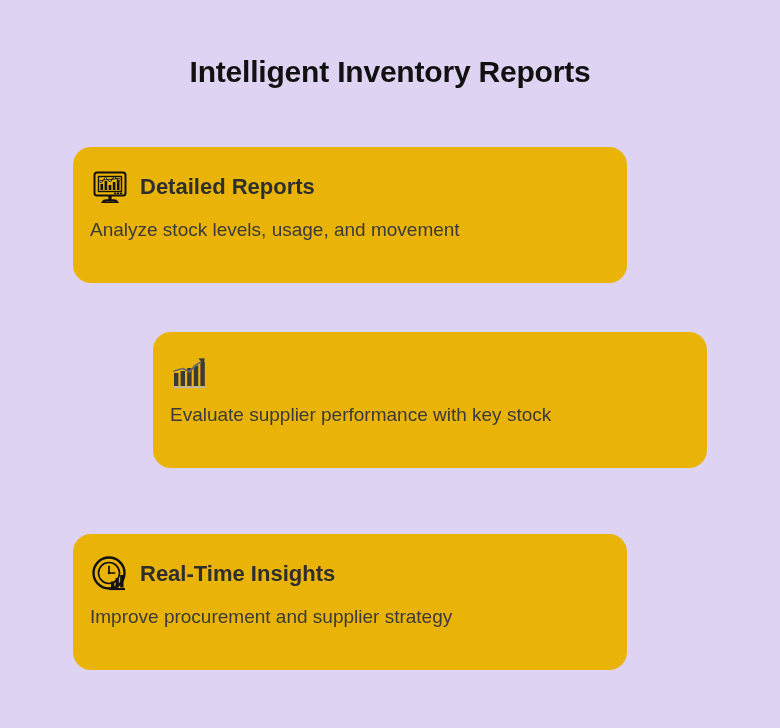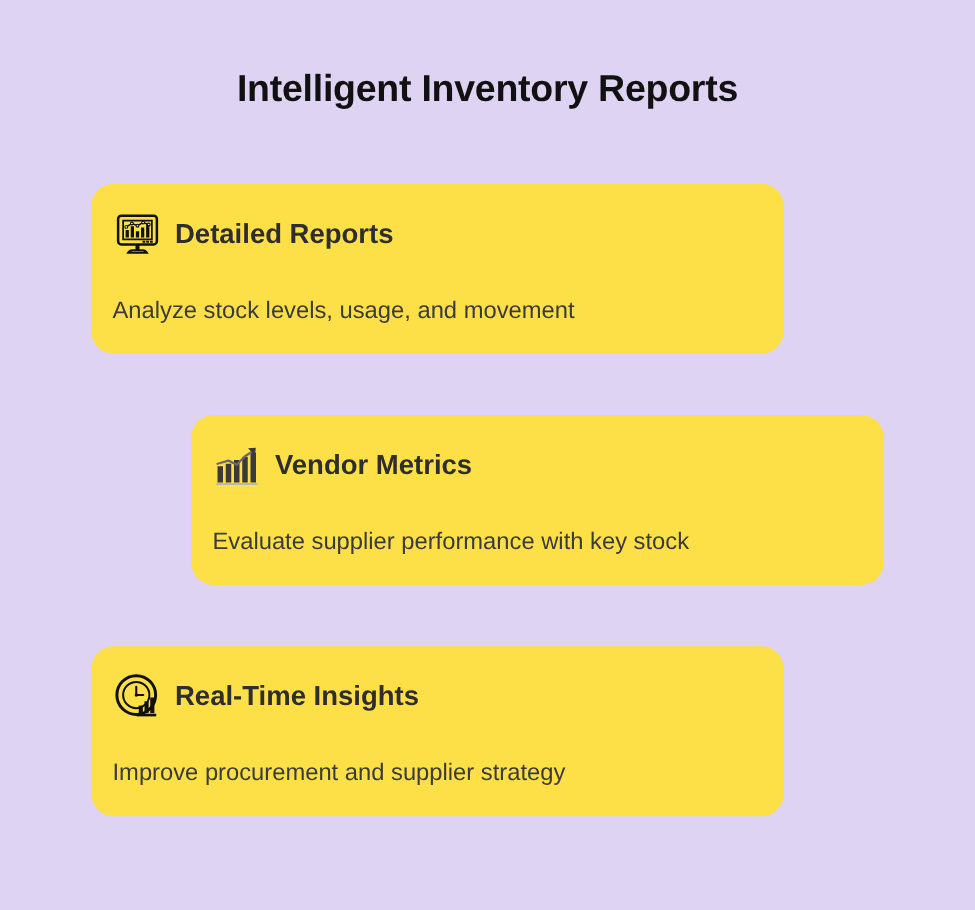--- a/index.html
+++ b/index.html
@@ -29,29 +29,29 @@
     text-align: center;
     font-size: 30px;
     font-weight: bold;
     color: #111111;
     letter-spacing: -0.2px;
     line-height: 40px;
   }
 
   .card {
     position: absolute;
-    background: #fde047;
+    background: #eab308;
     border-radius: 18px;
     box-sizing: border-box;
   }
 
   
   .card-1 { left: 73px;  top: 147px; width: 554px; height: 136px; }
   .card-2 { left: 153px; top: 332px; width: 554px; height: 136px; }
-  .card-3 { left: 73px;  top: 517px; width: 554px; height: 136px; padding-left: 12px; }
+  .card-3 { left: 73px;  top: 534px; width: 554px; height: 136px; padding-left: 12px; }
 
   .card-head {
     position: absolute;
     left: 17px;
     top: 20px;
     display: flex;
     align-items: center;
     height: 40px;
   }
 
@@ -79,21 +79,20 @@
 
   .card-desc {
     position: absolute;
     left: 17px;
     top: 70px;
     font-size: 19px;
     font-weight: normal;
     color: #3b3b3b;
     white-space: nowrap;
     line-height: 26px;
-    margin-top: 19px;
   }
 </style>
 </head>
 <body>
 
 <div class="page">
 
   <div class="page-title">Intelligent Inventory Reports</div>
 
   <div class="card card-1">
@@ -132,21 +131,20 @@
           <rect x="4" y="21" width="4.4" height="13" fill="#3a3a3a"></rect>
           <rect x="10.6" y="19" width="4.4" height="15" fill="#3a3a3a"></rect>
           <rect x="17.2" y="16" width="4.4" height="18" fill="#3a3a3a"></rect>
           <rect x="23.8" y="13.5" width="4.4" height="20.5" fill="#3a3a3a"></rect>
           <rect x="30.4" y="10" width="4.4" height="24" fill="#3a3a3a"></rect>
           <polyline points="4,19 12.8,16.5 19.4,19.8 26,13 33.5,8.2" fill="none" stroke="#6b6b6b" stroke-width="1.8" stroke-linejoin="round" stroke-linecap="round"></polyline>
           <path d="M28.4 6.6 L34.6 6.2 L33.9 12.2 Z" fill="#3a3a3a"></path>
           <rect x="3" y="34.4" width="33" height="1.6" fill="#b8b8b8"></rect>
         </svg>
       </span>
-      <span class="card-title">Vendor Metrics</span>
     </div>
     <div class="card-desc">Evaluate supplier performance with key stock</div>
   </div>
 
   <div class="card card-3">
     <div class="card-head">
       <span class="card-icon">
         <svg viewBox="0 0 40 40" xmlns="http://www.w3.org/2000/svg">
           <circle cx="19" cy="19" r="15.5" fill="none" stroke="#111111" stroke-width="2.4"></circle>
           <circle cx="19" cy="19" r="10.5" fill="none" stroke="#111111" stroke-width="1.6"></circle>

